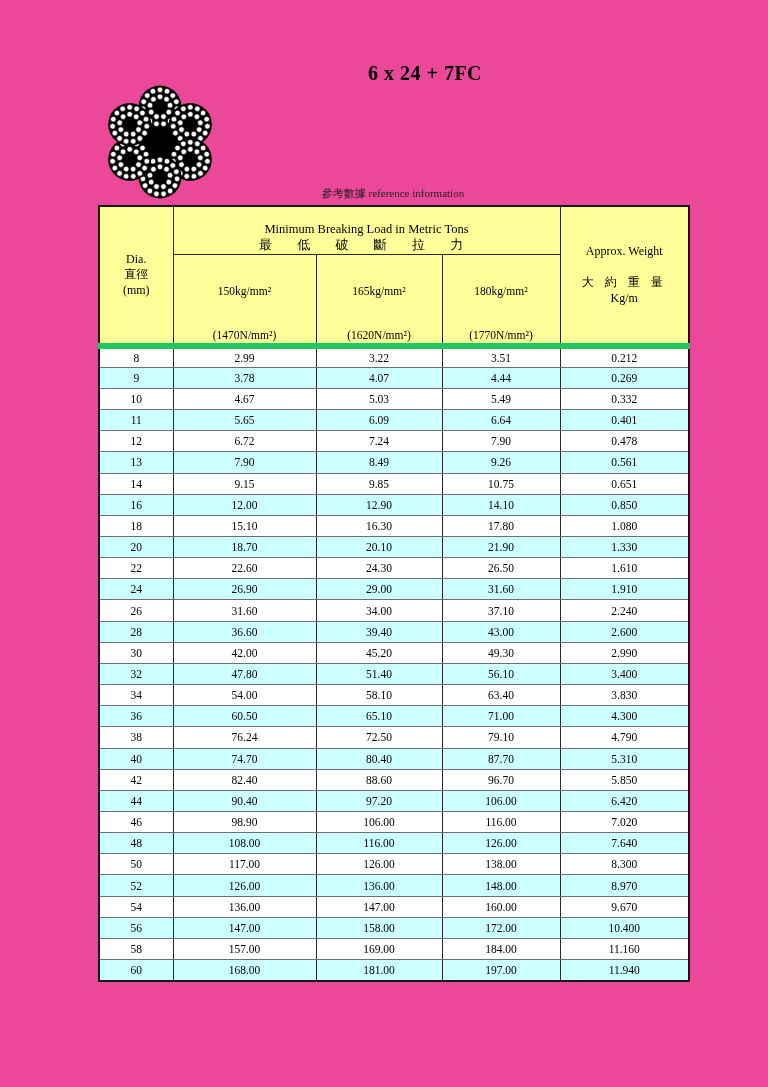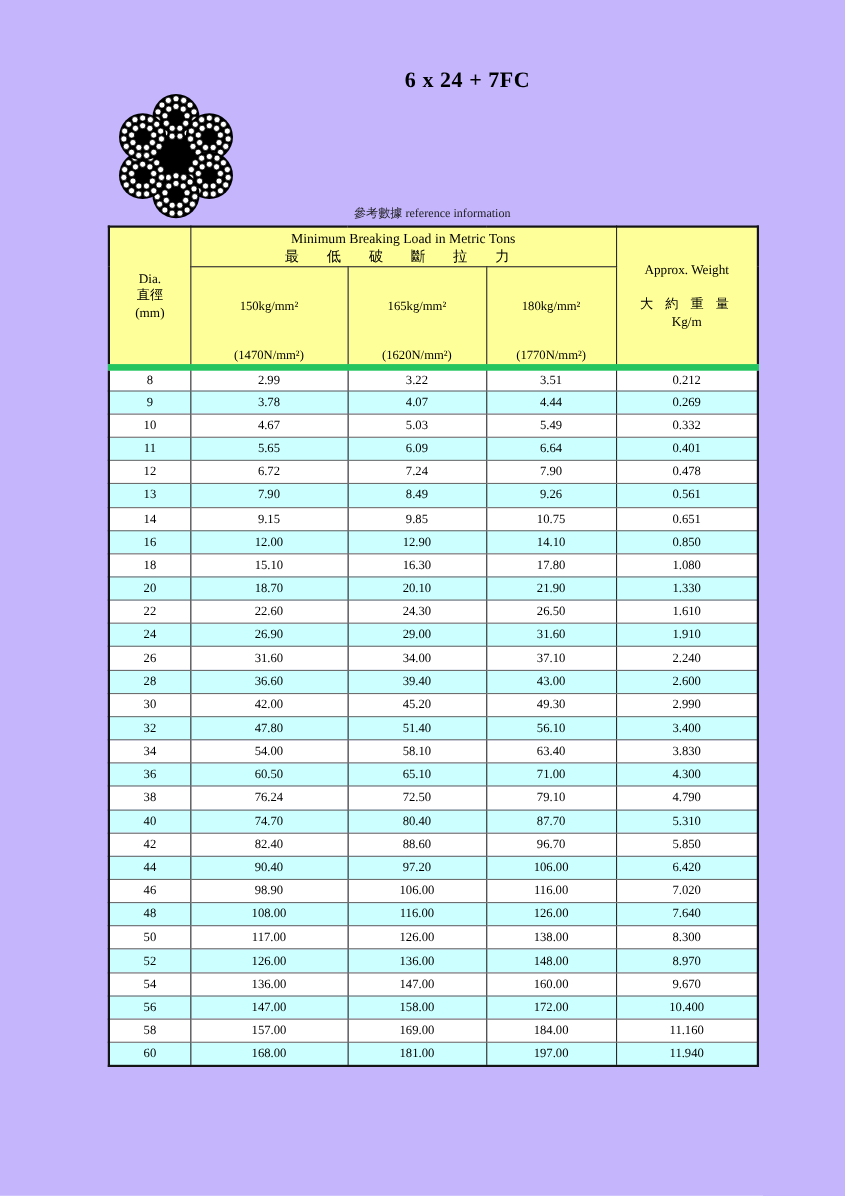--- a/index.html
+++ b/index.html
@@ -1,20 +1,20 @@
 <!DOCTYPE html>
 <html style="--header-bg: #ffff99; --stripe-bg: #ccffff;"><head>
 <meta charset="utf-8">
 <style>
   html, body { margin:0; padding:0; }
   body {
     width:768px; height:1087px; background:#ffffff; overflow:hidden;
     font-family:"Liberation Serif", serif; color:#000; position:relative;
   }
-  .page { position:absolute; inset:0; background:#c4b5fd; }
+  .page { position:absolute; inset:0; background:#ec4899; }
 
   
   .rope-icon { position:absolute; left:100px; top:82px; width:120px; height:120px; }
   .product-title { position:absolute; left:368px; top:62px; font-size:20px; font-weight:bold; letter-spacing:0.5px; }
   .app-line { position:absolute; left:368px; top:106px; font-size:15px; }
   .app-line .lbl { font-weight:bold; }
   .cn-line { position:absolute; left:368px; top:141px; font-size:15px; }
   .cn-line .lbl { font-weight:bold; letter-spacing:6px; display:inline-block; width:58px; }
   .cn-line .colon { font-weight:bold; display:inline-block; margin-right:4px; }
   .ref-note { position:absolute; left:98px; top:186px; width:590px; text-align:center; font-size:11px; color:#222; }
@@ -27,21 +27,21 @@
   }
   table.spec th, table.spec td { padding:0; text-align:center; vertical-align:middle; }
   thead th {
     background:var(--header-bg, #ffff99);
     font-weight:normal;
     border:1px solid #2a2a2a;
   }
   thead tr.hr1 { height:33px; }
   thead tr.hr2 { height:38px; }
   .dia-head div, .wt-head div { font-size:12px; line-height:1.3; }
-  .mbl-en { font-size:12.5px; line-height:1.2; padding-top:3px; }
+  .mbl-en { font-size:12.5px; line-height:1.2; padding-top:15px; }
   .mbl-cn { font-size:13px; letter-spacing:11px; line-height:1.3; }
   .grade div { font-size:11.5px; line-height:1.4;margin-top:28px; }
   .wt-head .cn { letter-spacing:4px;margin-top:16px; }
   thead { border-bottom:6px solid #22c55e; }
 
   tbody tr { height:21.16px; }
   tbody td {
     font-size:11.5px;
     border-left:1px solid #2a2a2a; border-right:1px solid #2a2a2a;
     border-top:1px solid #6e6e6e; border-bottom:1px solid #6e6e6e;

